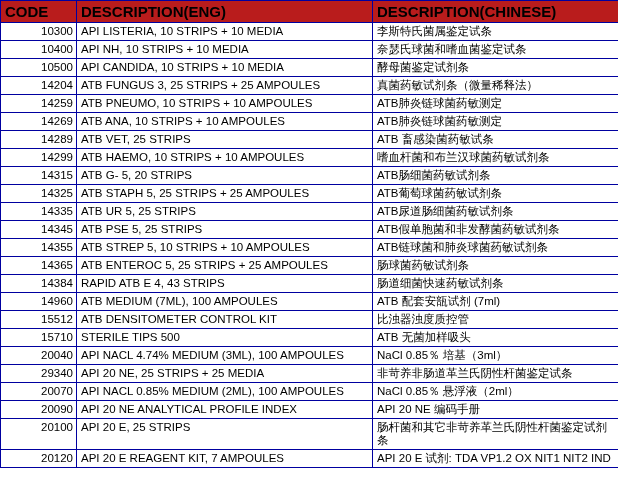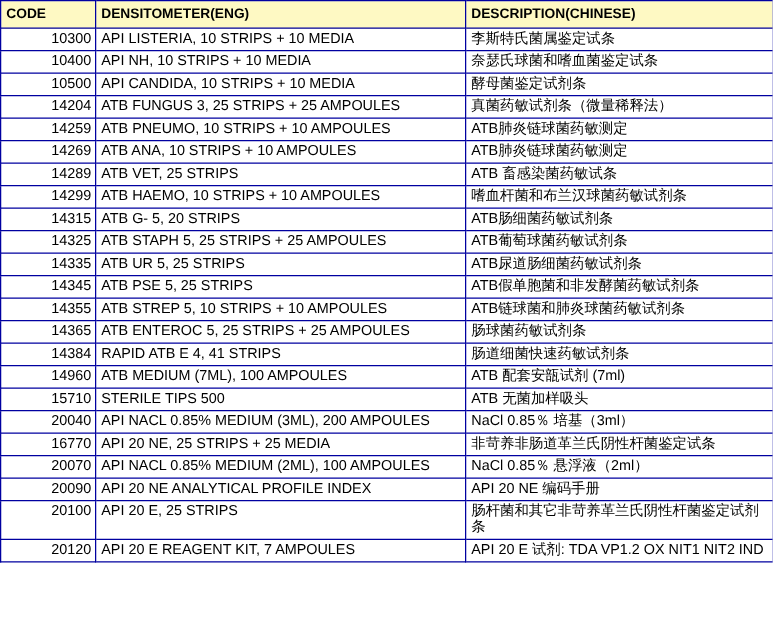--- a/index.html
+++ b/index.html
@@ -21,23 +21,23 @@
   table.catalog th,
   table.catalog td {
     border: 1px solid #0000a0;
     vertical-align: top;
     padding: 2px 3px 2px 4px;
     font-size: 11.5px;
     line-height: 13px;
     color: #000000;
   }
   table.catalog thead th {
-    background: #fef9c3;
+    background: #b91c1c;
     font-weight: bold;
-    font-size: 11px;
+    font-size: 15px;
     text-align: left;
     height: 19px;
     vertical-align: middle;
     padding-top: 1px;
     padding-bottom: 1px;
   }
   thead th.col-code {
     text-align: center;
   }
   col.c-code   { width: 76px; }
@@ -61,21 +61,21 @@
 
 <table class="catalog">
   <colgroup>
     <col class="c-code">
     <col class="c-eng">
     <col class="c-chi">
   </colgroup>
   <thead>
     <tr>
       <th class="col-code">CODE</th>
-      <th>DENSITOMETER(ENG)</th>
+      <th>DESCRIPTION(ENG)</th>
       <th>DESCRIPTION(CHINESE)</th>
     </tr>
   </thead>
   <tbody id="tbody">
       <tr>
         <td class="code">10300</td>
         <td class="eng">API LISTERIA, 10 STRIPS + 10 MEDIA</td>
         <td class="chi">李斯特氏菌属鉴定试条</td>
       </tr>
       <tr>
@@ -138,40 +138,45 @@
         <td class="eng">ATB STREP 5, 10 STRIPS + 10 AMPOULES</td>
         <td class="chi">ATB链球菌和肺炎球菌药敏试剂条</td>
       </tr>
       <tr>
         <td class="code">14365</td>
         <td class="eng">ATB ENTEROC 5, 25 STRIPS + 25 AMPOULES</td>
         <td class="chi">肠球菌药敏试剂条</td>
       </tr>
       <tr>
         <td class="code">14384</td>
-        <td class="eng">RAPID ATB E 4, 41 STRIPS</td>
+        <td class="eng">RAPID ATB E 4, 43 STRIPS</td>
         <td class="chi">肠道细菌快速药敏试剂条</td>
       </tr>
       <tr>
         <td class="code">14960</td>
         <td class="eng">ATB MEDIUM (7ML), 100 AMPOULES</td>
         <td class="chi">ATB 配套安瓿试剂 (7ml)</td>
       </tr>
       <tr>
+        <td class="code">15512</td>
+        <td class="eng">ATB DENSITOMETER CONTROL KIT</td>
+        <td class="chi">比浊器浊度质控管</td>
+      </tr>
+      <tr>
         <td class="code">15710</td>
         <td class="eng">STERILE TIPS 500</td>
         <td class="chi">ATB 无菌加样吸头</td>
       </tr>
       <tr>
         <td class="code">20040</td>
-        <td class="eng">API NACL 0.85% MEDIUM (3ML), 200 AMPOULES</td>
+        <td class="eng">API NACL 4.74% MEDIUM (3ML), 100 AMPOULES</td>
         <td class="chi">NaCl 0.85％ 培基（3ml）</td>
       </tr>
       <tr>
-        <td class="code">16770</td>
+        <td class="code">29340</td>
         <td class="eng">API 20 NE, 25 STRIPS + 25 MEDIA</td>
         <td class="chi">非苛养非肠道革兰氏阴性杆菌鉴定试条</td>
       </tr>
       <tr>
         <td class="code">20070</td>
         <td class="eng">API NACL 0.85% MEDIUM (2ML), 100 AMPOULES</td>
         <td class="chi">NaCl 0.85％ 悬浮液（2ml）</td>
       </tr>
       <tr>
         <td class="code">20090</td>

